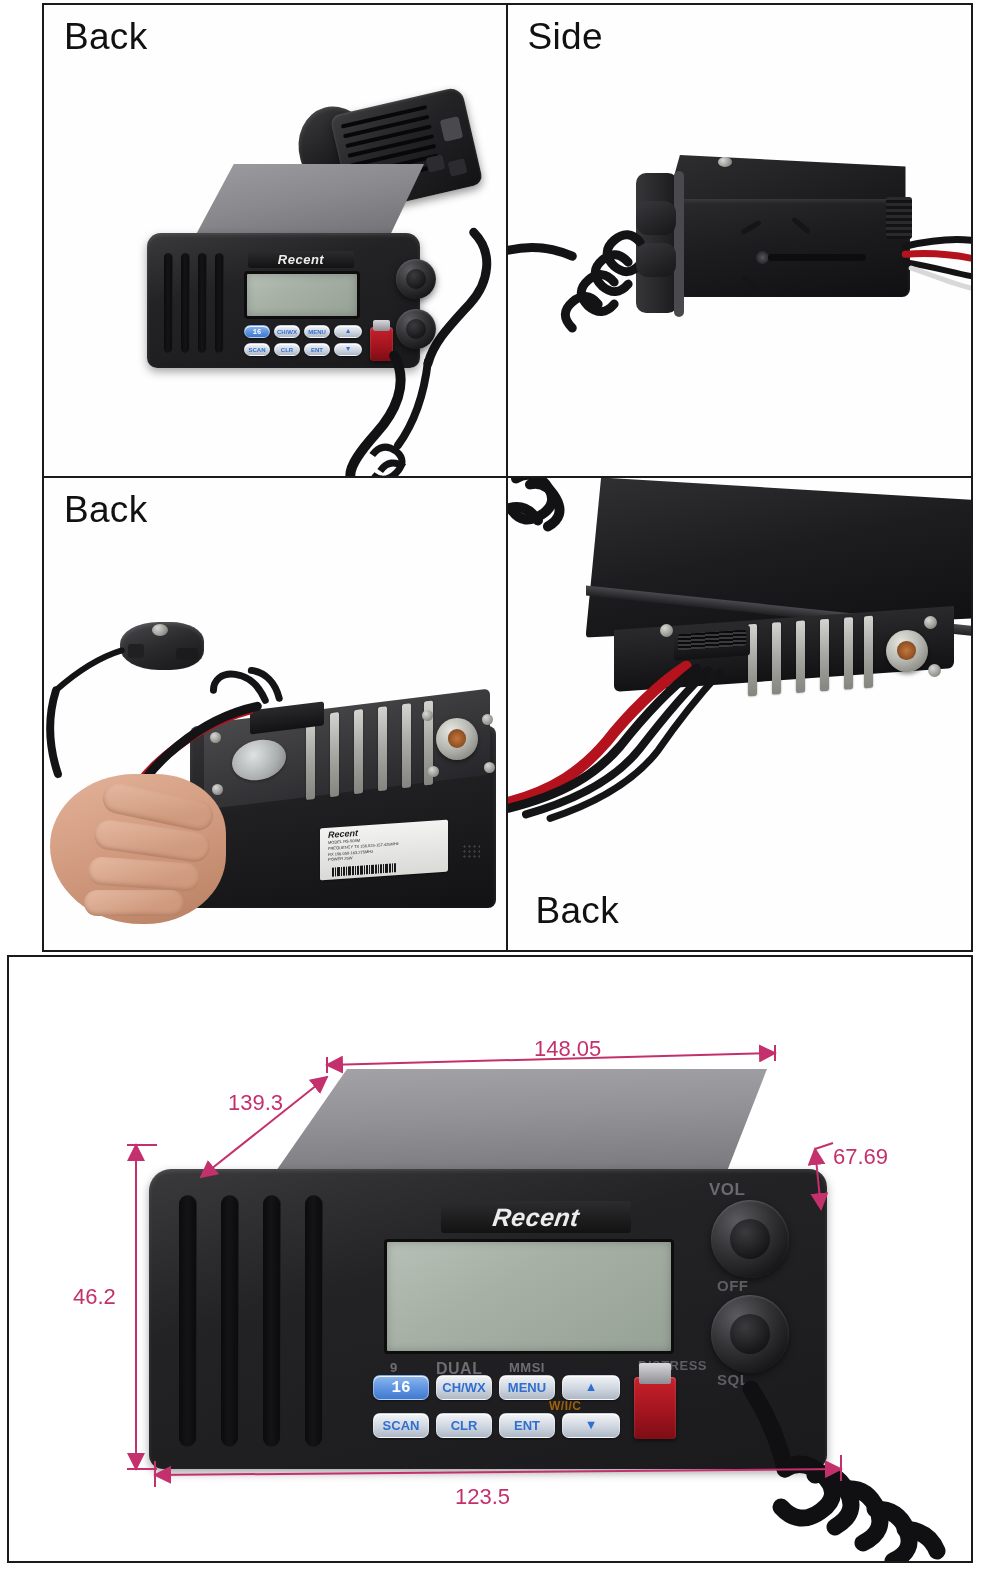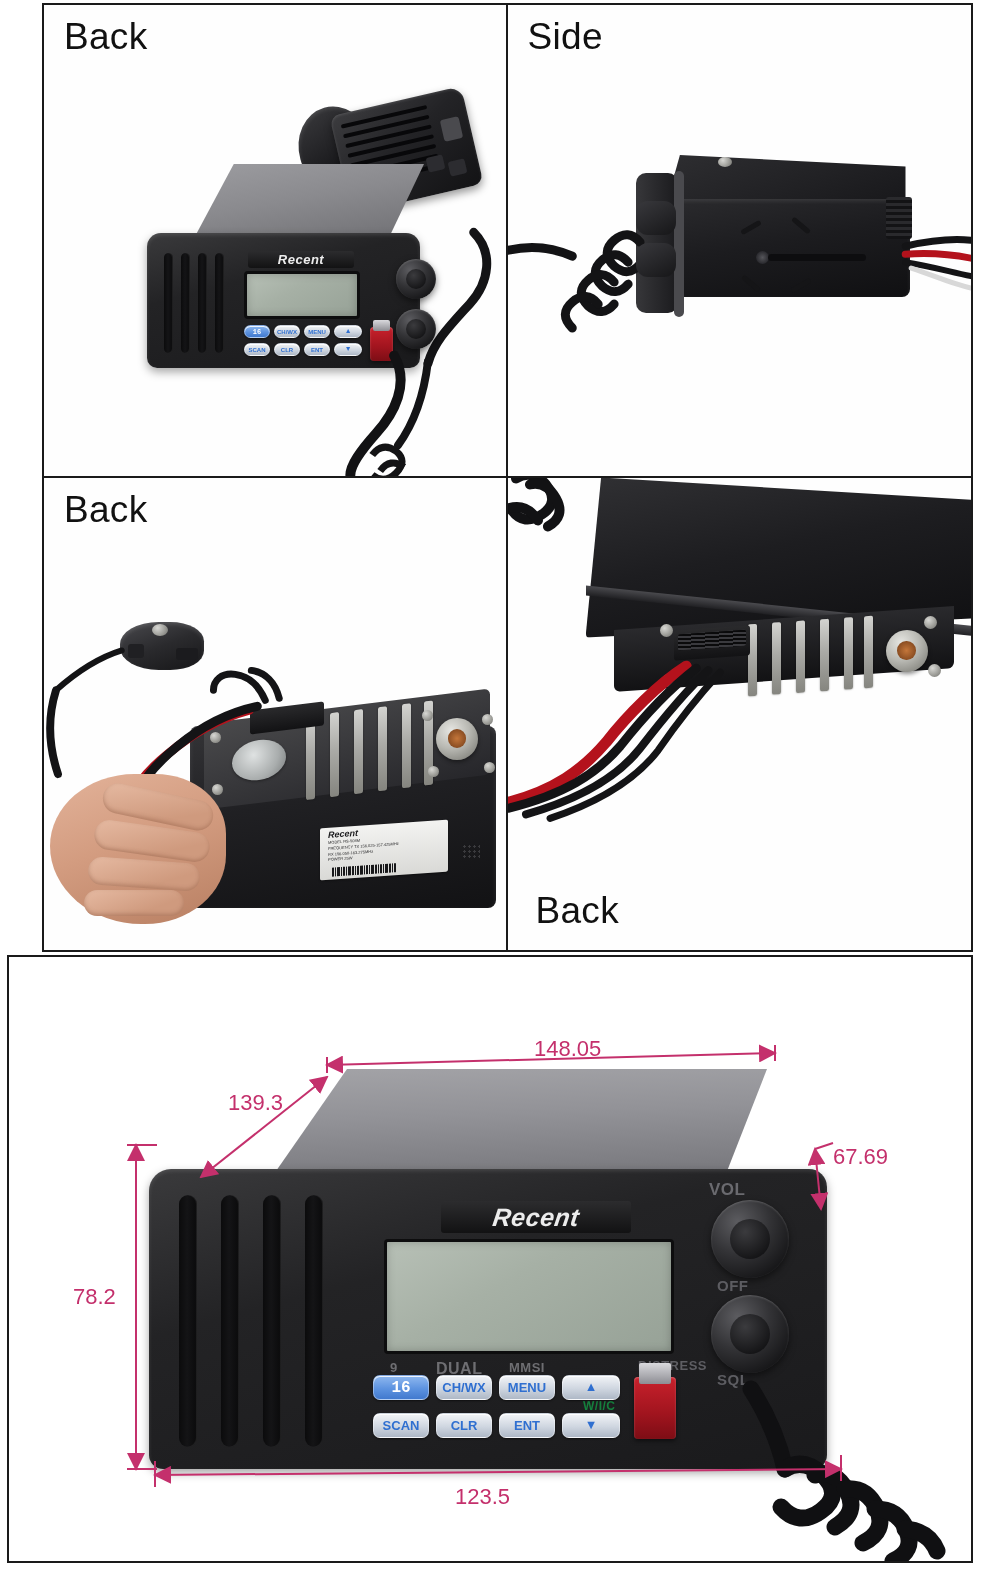--- a/index.html
+++ b/index.html
@@ -529,21 +529,21 @@
       </div>
 
       <div class="lcd" style="left:375px;top:282px;width:290px;height:115px;"></div>
 
       <div style="position:absolute;left:358px;top:1380px;width:300px;height:0;"></div>
     </div>
 
     <div class="sublabel" style="left:427px;top:403px;font-size:16px;"><span>DUAL</span></div>
     <div class="sublabel" style="left:500px;top:403px;font-size:13px;"><span>MMSI</span></div>
     <div class="sublabel" style="left:381px;top:403px;font-size:13px;"><span>9</span></div>
-    <div class="sublabel" style="left:574px;top:442px;font-size:12px;color:#15803d;"><span>W/I/C</span></div>
+    <div class="sublabel" style="left:540px;top:442px;font-size:12px;color:#a16207;"><span>W/I/C</span></div>
     <div class="sublabel" style="left:629px;top:401px;font-size:13px;color:#5e5e63;"><span>DISTRESS</span></div>
 
     <div style="position:absolute;left:362px;top:1380px;"></div>
 
     <div class="kbtn hl" style="left:364px;top:418px;width:56px;height:25px;font-size:16px;">
         <span>16</span>
       </div>
     <div class="kbtn" style="left:427px;top:418px;width:56px;height:25px;font-size:13px;">
         <span>CH/WX</span>
       </div>
@@ -612,16 +612,16 @@
 
         <line x1="146" y1="504" x2="146" y2="530"></line>
         <line x1="832" y1="498" x2="832" y2="524"></line>
         <line x1="146" y1="518" x2="832" y2="512" marker-start="url(#ah2)" marker-end="url(#ah)"></line>
       </g>
     </svg>
 
     <div class="dim-label" style="left:525px;top:79px;color:#c4306c;"><span>148.05</span></div>
     <div class="dim-label" style="left:219px;top:133px;color:#c4306c;"><span>139.3</span></div>
     <div class="dim-label" style="left:824px;top:187px;color:#c4306c;"><span>67.69</span></div>
-    <div class="dim-label" style="left:64px;top:327px;color:#c4306c;"><span>78.2</span></div>
+    <div class="dim-label" style="left:64px;top:327px;color:#c4306c;"><span>46.2</span></div>
     <div class="dim-label" style="left:446px;top:527px;color:#c4306c;"><span>123.5</span></div>
   </div>
 </div>
 
 </body></html>

